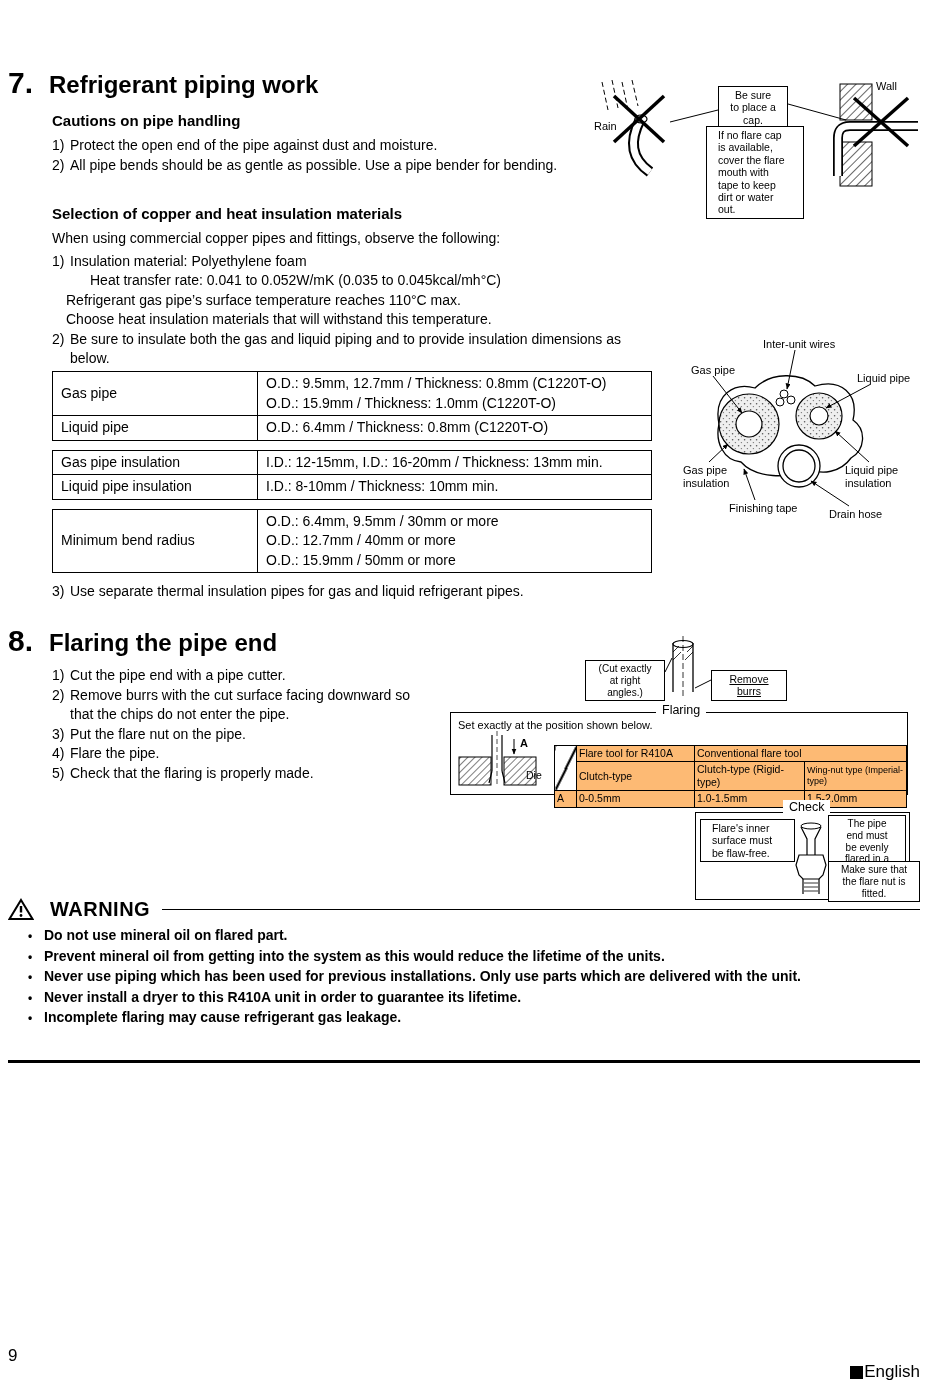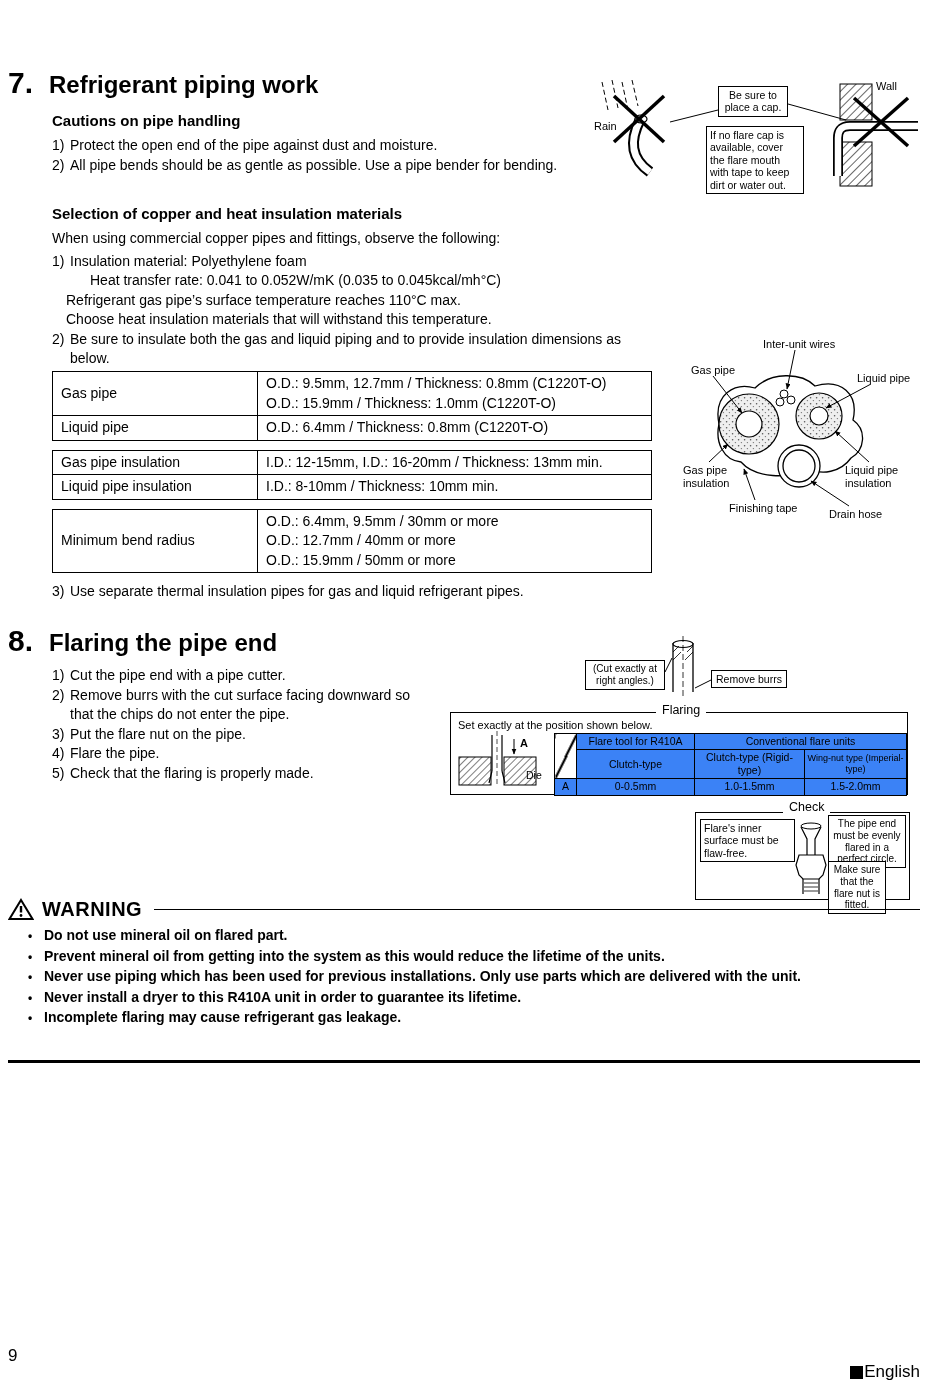--- a/index.html
+++ b/index.html
@@ -24,34 +24,34 @@
   .indent1 { margin-left:38px; font-size:14px; line-height:19.5px; }
   .indent2 { margin-left:14px; font-size:14px; line-height:19.5px; }
 
   table.spec { border-collapse:collapse; width:600px; font-size:14px; margin-bottom:9px; }
   table.spec td { border:1.6px solid #000; padding:2px 8px; vertical-align:middle; line-height:19.5px; }
   table.spec td.lbl { width:205px; }
 
   .dlabel { position:absolute; font-size:11px; line-height:1.15; white-space:nowrap; }
   .dlabel2 { position:absolute; font-size:11px; line-height:1.15; }
   .dbox { position:absolute; border:1px solid #000; background:#fff; font-size:10.5px;
-          line-height:1.18; padding:2px 3px; text-align:center; }
+          line-height:1.18; padding:2px 11px; text-align:center; }
 
   .fbox { position:absolute; left:0; right:0; bottom:0; border:1.5px solid #000; background:transparent; }
   .flegend { position:absolute; top:0; background:#fff; padding:0 6px; font-size:12.5px; }
 
-  table.flare-table { border-collapse:collapse; font-size:10.5px; text-align:center; background:#3b82f6; }
+  table.flare-table { border-collapse:collapse; font-size:10.5px; background:#fdba74;margin-top:12px; }
   table.flare-table td { border:1px solid #000; padding:1px 2px; line-height:1.25; }
   table.flare-table td.small { font-size:9px; }
   table.flare-table td.diag {
     background:linear-gradient(to bottom right, #fff 47%, #000 47%, #000 53%, #fff 53%);
   }
 
   .warning-head { display:flex; align-items:center; }
-  .warning-title { font-size:20px; font-weight:bold; margin:0 12px 0 8px; letter-spacing:0.5px; }
+  .warning-title { font-size:20px; font-weight:bold; margin:0 12px 0 16px; letter-spacing:0.5px; }
   .warning-rule { flex:1; border-top:1.6px solid #000; height:0; }
   .bullet-row { display:flex; font-size:14px; line-height:19.5px;font-weight:bold; }
   .bullet-row::before { content:"•"; width:16px; flex:none; font-size:12px; padding-top:1px; }
 
   .thick-rule { background:#000; }
   .footer-left { font-size:17px; }
   .footer-right { display:flex; align-items:center; font-size:17px; }
   .sq { display:inline-block; width:13px; height:13px; background:#000; margin-right:1px; }
 </style>
 </head>
@@ -261,21 +261,21 @@
       <g stroke="#000" stroke-width="0.8">
         <line x1="88" y1="16" x2="94" y2="10"></line>
         <line x1="88" y1="24" x2="96" y2="16"></line>
         <line x1="102" y1="16" x2="108" y2="10"></line>
         <line x1="100" y1="24" x2="108" y2="16"></line>
       </g>
       <line x1="80" y1="36" x2="87" y2="22" stroke="#000" stroke-width="1"></line>
       <line x1="126" y1="44" x2="110" y2="52" stroke="#000" stroke-width="1"></line>
     </svg>
     <div class="dbox" style="left:0px; top:24px; width:80px; font-size:10px;">(Cut exactly at right angles.)</div>
-    <div class="dbox" style="left:126px; top:34px; width:76px;">Remove burrs</div>
+    <div class="dbox" style="left:126px; top:34px; width:76px;text-decoration:underline;">Remove burrs</div>
   </div>
 
   <div class="abs" style="left:450px; top:703px; width:458px; height:92px;">
     <div class="fbox" style="top:9px;"></div>
     <div class="flegend" style="left:206px;">Flaring</div>
     <div class="abs" style="left:8px; top:16px; font-size:11px;">Set exactly at the position shown below.</div>
     <svg class="abs" style="left:8px; top:28px;" width="96" height="60">
       <defs>
         <pattern id="hatchD" width="5" height="5" patternUnits="userSpaceOnUse" patternTransform="rotate(45)">
           <line x1="0" y1="0" x2="0" y2="5" stroke="#000" stroke-width="1"></line>
@@ -298,21 +298,21 @@
       <colgroup>
           <col style="width:22px">
           <col style="width:118px">
           <col style="width:110px">
           <col style="width:102px">
         </colgroup>
       <tbody>
           <tr>
         <td class="diag" rowspan="2"></td>
         <td>Flare tool for R410A</td>
-        <td colspan="2">Conventional flare units</td>
+        <td colspan="2">Conventional flare tool</td>
       </tr>
       <tr>
         <td>Clutch-type</td>
         <td>Clutch-type (Rigid-type)</td>
         <td class="small">Wing-nut type (Imperial-type)</td>
       </tr>
       <tr>
         <td>A</td>
         <td>0-0.5mm</td>
         <td>1.0-1.5mm</td>
@@ -332,21 +332,21 @@
       <path d="M4,38 L28,38 L31,48 L28,58 L24,62 L8,62 L4,58 L1,48 z" fill="#fff" stroke="#000" stroke-width="1.2"></path>
       <line x1="8" y1="62" x2="8" y2="77" stroke="#000" stroke-width="1.2"></line>
       <line x1="24" y1="62" x2="24" y2="77" stroke="#000" stroke-width="1.2"></line>
       <g stroke="#000" stroke-width="0.8">
         <line x1="9" y1="66" x2="23" y2="66"></line>
         <line x1="9" y1="70" x2="23" y2="70"></line>
         <line x1="9" y1="74" x2="23" y2="74"></line>
       </g>
     </svg>
     <div class="dbox" style="left:133px; top:15px; width:78px; font-size:10px;">The pipe end must be evenly flared in a perfect circle.</div>
-    <div class="dbox" style="left:133px; top:61px; width:58px; font-size:10px;">Make sure that the flare nut is fitted.</div>
+    <div class="dbox" style="left:133px; top:61px; width:92px; font-size:10px;">Make sure that the flare nut is fitted.</div>
   </div>
 
   <div class="abs warning-head" style="left:8px; top:898px; width:912px;">
     <svg width="26" height="23">
       <path d="M13,2 L24.5,21 L1.5,21 z" fill="none" stroke="#000" stroke-width="2"></path>
       <line x1="13" y1="8" x2="13" y2="14.5" stroke="#000" stroke-width="2.4"></line>
       <circle cx="13" cy="17.5" r="1.4" fill="#000"></circle>
     </svg>
     <span class="warning-title">WARNING</span>
     <span class="warning-rule"></span>

